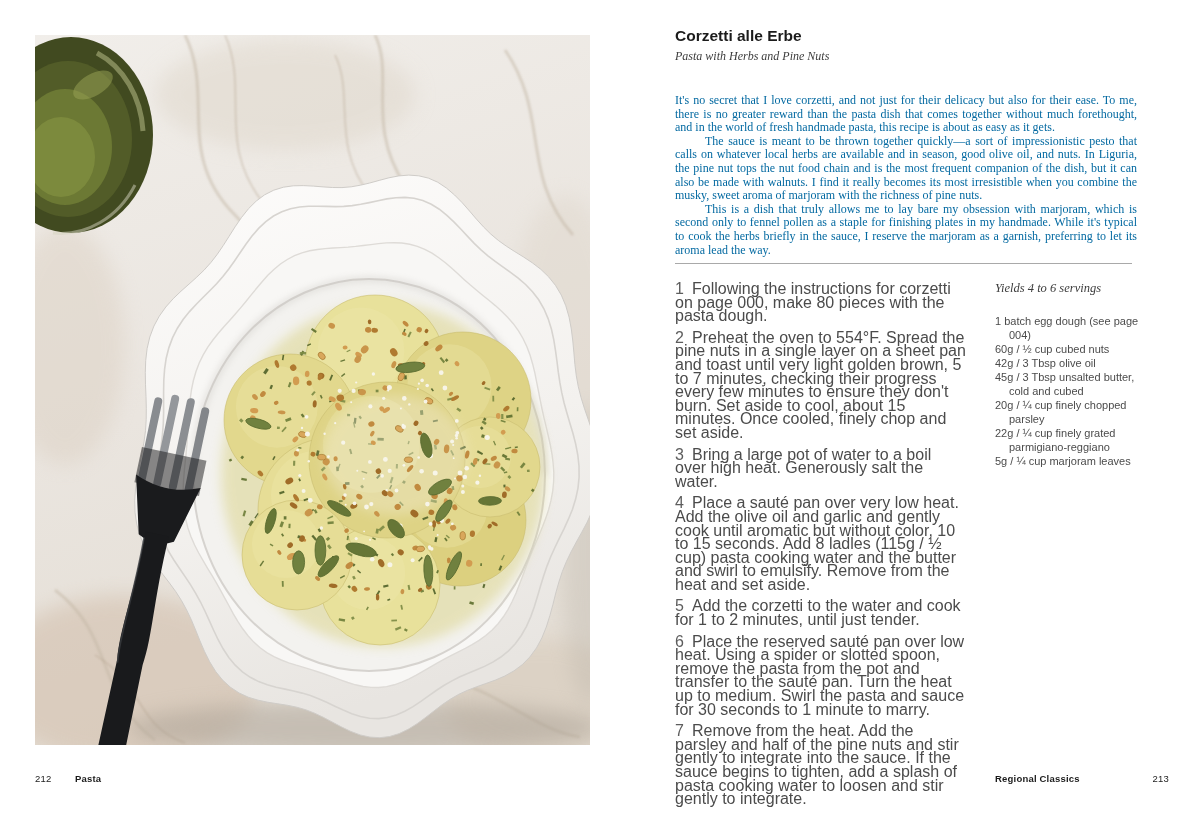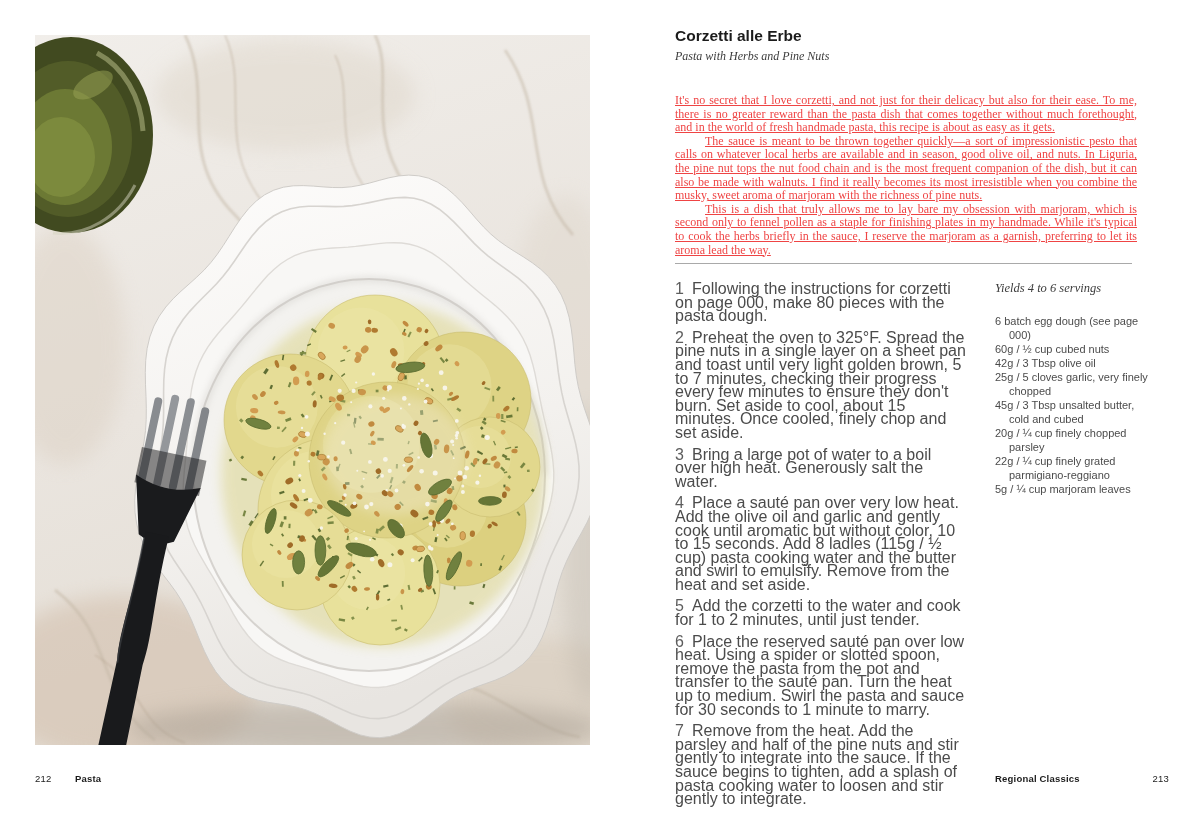--- a/index.html
+++ b/index.html
@@ -11,21 +11,21 @@
   .footer{position:absolute;top:773px;font-size:9.5px;color:#1b1b1b;letter-spacing:.2px;}
   #folio-left{left:35px;}
   #footer-section-left{left:75px;font-weight:bold;}
   #footer-section-right{left:995px;width:140px;text-align:left;font-weight:bold;}
   #folio-right{left:1145px;width:24px;text-align:right;}
   
   #recipe-title{position:absolute;left:675px;top:27px;margin:0;font-size:15.5px;font-weight:bold;color:#1b1b1b;}
   #recipe-subtitle{position:absolute;left:675px;top:49px;font-family:"Liberation Serif",serif;
                    font-style:italic;font-size:12px;color:#3c3c3c;}
   #intro{position:absolute;left:675px;top:94px;width:462px;font-family:"Liberation Serif",serif;
-         font-size:12px;line-height:13.6px;color:#ef4444;text-align:justify;text-decoration:underline;}
+         font-size:12px;line-height:13.6px;color:#0369a1;text-align:justify;}
   #intro p{margin:0;}
   #intro p + p{text-indent:30px;}
   #rule{position:absolute;left:675px;top:263px;width:457px;height:0;border-top:1px solid #a9a9a9;}
   #steps{position:absolute;left:675px;top:282px;width:291px;font-size:16px;line-height:13.6px;color:#4b4b4b;}
   .step{margin:0 0 8px 0;}
   .step .num{display:inline-block;min-width:17px;color:#5d5d5d;}
   #yields{position:absolute;left:995px;top:281px;font-family:Liberation Serif, serif;
           font-style:italic;font-size:12.5px;color:#3c3c3c;}
   #ingredients{position:absolute;left:995px;top:314px;width:156px;font-size:11px;line-height:14px;color:#4b4b4b;}
   .ing{padding-left:14px;text-indent:-14px;}
@@ -538,35 +538,34 @@
   <div id="intro">
     <p>It's no secret that I love corzetti, and not just for their delicacy but also for their ease. To me, there is no greater reward than the pasta dish that comes together without much forethought, and in the world of fresh handmade pasta, this recipe is about as easy as it gets.</p>
     <p>The sauce is meant to be thrown together quickly—a sort of impressionistic pesto that calls on whatever local herbs are available and in season, good olive oil, and nuts. In Liguria, the pine nut tops the nut food chain and is the most frequent companion of the dish, but it can also be made with walnuts. I find it really becomes its most irresistible when you combine the musky, sweet aroma of marjoram with the richness of pine nuts.</p>
     <p>This is a dish that truly allows me to lay bare my obsession with marjoram, which is second only to fennel pollen as a staple for finishing plates in my handmade. While it's typical to cook the herbs briefly in the sauce, I reserve the marjoram as a garnish, preferring to let its aroma lead the way.</p>
   </div>
 
   <div id="rule"></div>
 
   <div id="steps">
     <div class="step"><span class="num">1</span><span>Following the instructions for corzetti on page 000, make 80 pieces with the pasta dough.</span></div>
-    <div class="step"><span class="num">2</span><span>Preheat the oven to 325°F. Spread the pine nuts in a single layer on a sheet pan and toast until very light golden brown, 5 to 7 minutes, checking their progress every few minutes to ensure they don't burn. Set aside to cool, about 15 minutes. Once cooled, finely chop and set aside.</span></div>
+    <div class="step"><span class="num">2</span><span>Preheat the oven to 554°F. Spread the pine nuts in a single layer on a sheet pan and toast until very light golden brown, 5 to 7 minutes, checking their progress every few minutes to ensure they don't burn. Set aside to cool, about 15 minutes. Once cooled, finely chop and set aside.</span></div>
     <div class="step"><span class="num">3</span><span>Bring a large pot of water to a boil over high heat. Generously salt the water.</span></div>
     <div class="step"><span class="num">4</span><span>Place a sauté pan over very low heat. Add the olive oil and garlic and gently cook until aromatic but without color, 10 to 15 seconds. Add 8 ladles (115g / ½ cup) pasta cooking water and the butter and swirl to emulsify. Remove from the heat and set aside.</span></div>
     <div class="step"><span class="num">5</span><span>Add the corzetti to the water and cook for 1 to 2 minutes, until just tender.</span></div>
     <div class="step"><span class="num">6</span><span>Place the reserved sauté pan over low heat. Using a spider or slotted spoon, remove the pasta from the pot and transfer to the sauté pan. Turn the heat up to medium. Swirl the pasta and sauce for 30 seconds to 1 minute to marry.</span></div>
     <div class="step"><span class="num">7</span><span>Remove from the heat. Add the parsley and half of the pine nuts and stir gently to integrate into the sauce. If the sauce begins to tighten, add a splash of pasta cooking water to loosen and stir gently to integrate.</span></div>
   </div>
 
   <div id="yields">Yields 4 to 6 servings</div>
 
   <div id="ingredients">
-    <div class="ing">6 batch egg dough (see page 000)</div>
+    <div class="ing">1 batch egg dough (see page 004)</div>
     <div class="ing">60g / ½ cup cubed nuts</div>
     <div class="ing">42g / 3 Tbsp olive oil</div>
-    <div class="ing">25g / 5 cloves garlic, very finely chopped</div>
     <div class="ing">45g / 3 Tbsp unsalted butter, cold and cubed</div>
     <div class="ing">20g / ¼ cup finely chopped parsley</div>
     <div class="ing">22g / ¼ cup finely grated parmigiano-reggiano</div>
     <div class="ing">5g / ¼ cup marjoram leaves</div>
   </div>
 
   <div class="footer" id="footer-section-right">Regional Classics</div>
   <div class="footer" id="folio-right">213</div>
 
 </div>

